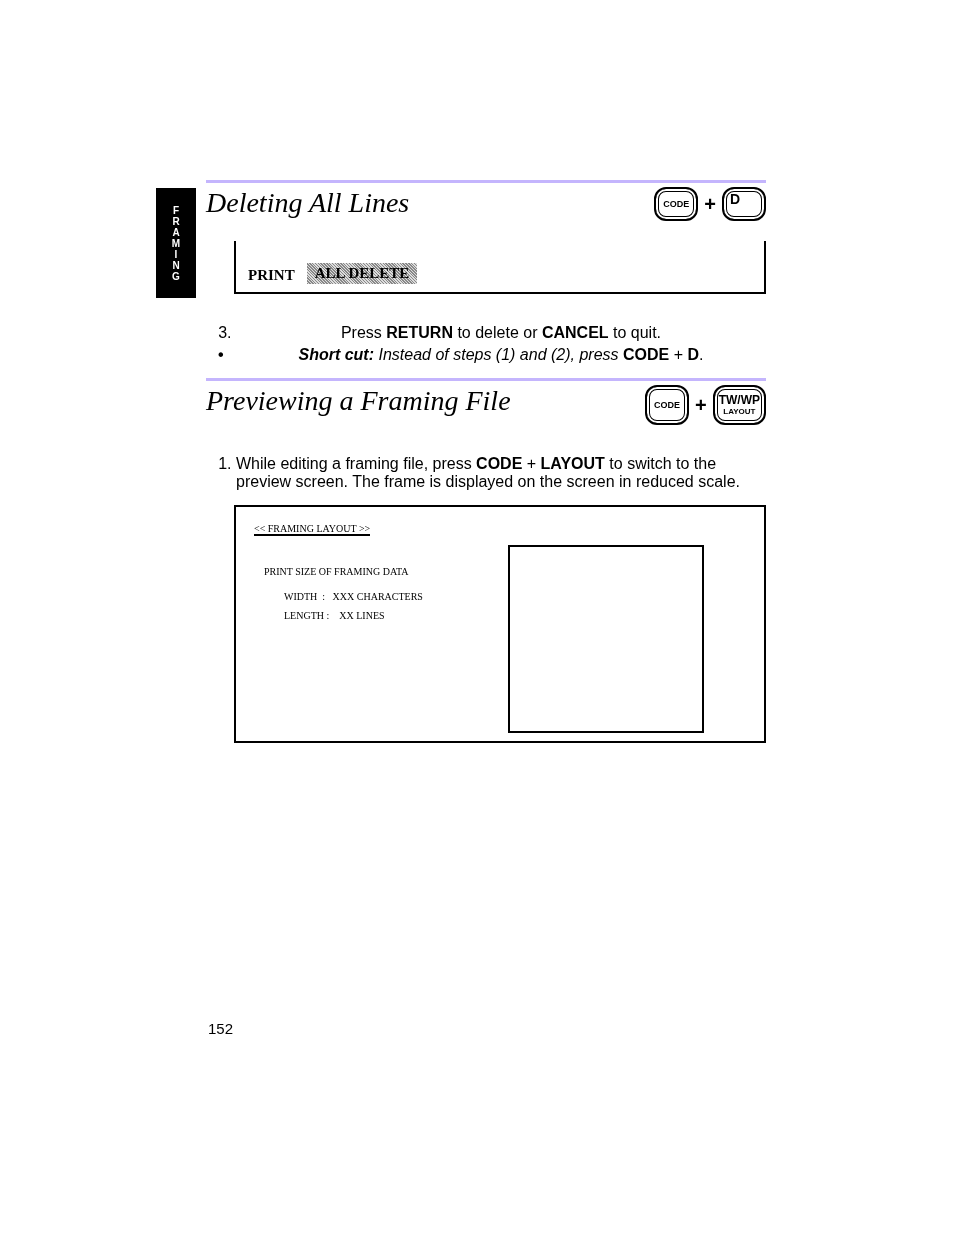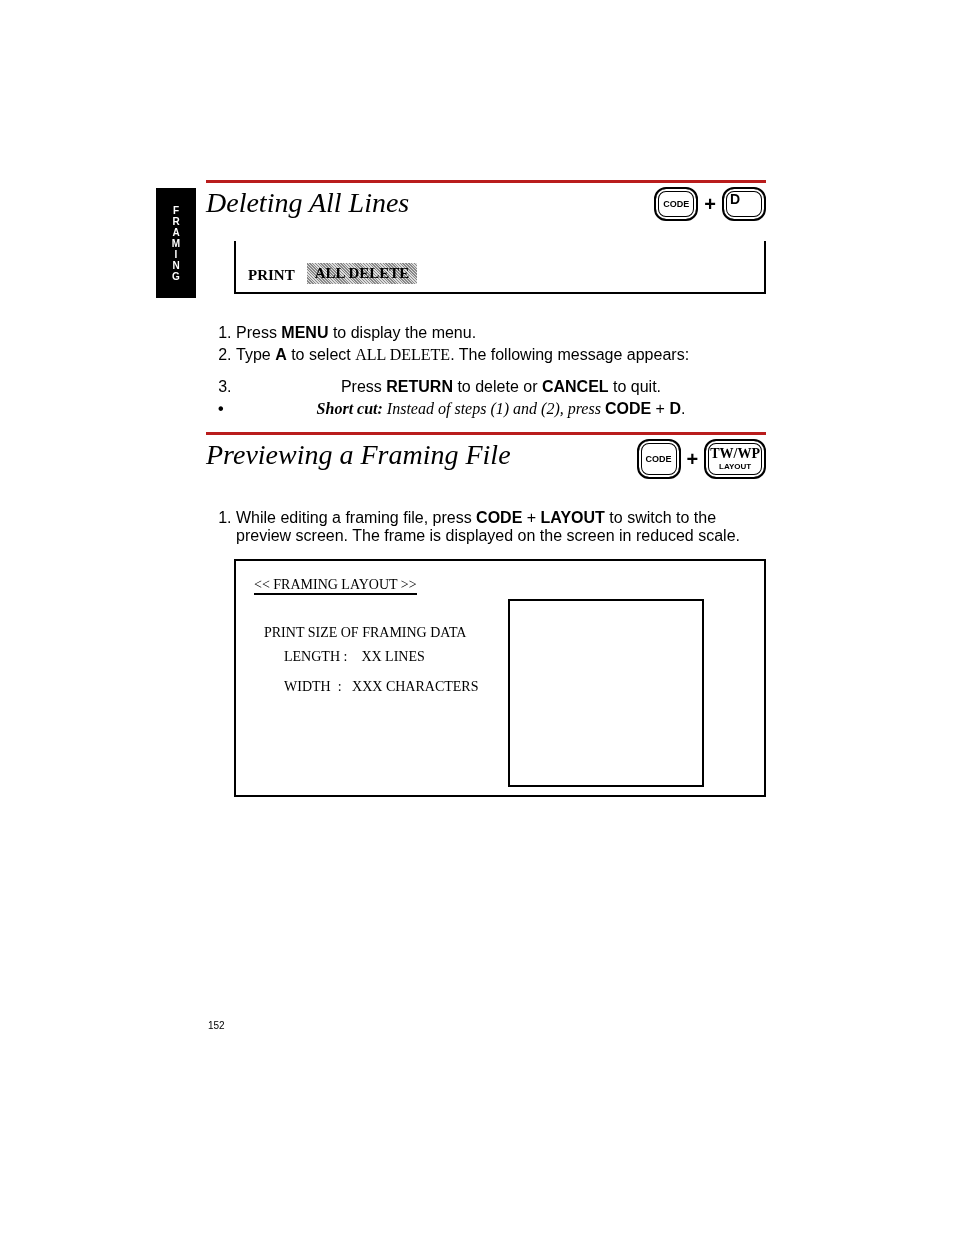--- a/index.html
+++ b/index.html
@@ -40,21 +40,21 @@
     left: 206px;
     top: 180px;
     width: 560px;
   }
 
   
   .section-head {
     display: flex;
     align-items: flex-start;
     justify-content: space-between;
-    border-top: 3px solid #b91c1c;
+    border-top: 3px solid #c4b5fd;
     padding-top: 4px;
     margin-bottom: 20px;
   }
   .section-title {
     font-family: "Times New Roman", Times, serif;
     font-style: italic;
     font-size: 28px;
   }
 
   
@@ -73,21 +73,21 @@
     display: flex;
     flex-direction: column;
     align-items: center;
     justify-content: center;
     font-size: 9px;
     font-weight: bold;
     position: relative;
     box-shadow: inset 0 0 0 2px #fff, inset 0 0 0 3px #000;
   }
   .keycap.tall { height: 40px; }
-  .keycap .top { font-size: 14px; line-height: 1; font-family: Liberation Serif, serif; }
+  .keycap .top { font-size: 12px; line-height: 1; }
   .keycap .bot { font-size: 8px; line-height: 1; margin-top: 2px;}
   .keycap.letter {
     align-items: flex-start;
     justify-content: flex-start;
     padding: 2px 6px;
     font-size: 14px;
     font-weight: bold;
   }
   .plus { font-size: 20px; font-weight: bold; padding: 0 2px;}
 
@@ -131,50 +131,50 @@
     position: relative;
     margin-left: -18px;
     padding-left: 18px;
   }
   .bullet-line::before {
     content: "•";
     position: absolute;
     left: 0;
     font-weight: bold;
   }
-  .ital { font-style: italic; font-family: Liberation Serif, serif; }
+  .ital { font-style: italic; }
 
   
   .layout-screen {
     border: 2px solid #000;
     margin-left: 28px;
     height: 238px;
     padding: 16px 3px 12px 18px;
     position: relative;
     box-sizing: border-box;
     font-family: "Times New Roman", Times, serif;
-    font-size: 14px;
+    font-size: 10px;
   }
   .layout-title { border-bottom: 2px solid #000; display:inline-block; margin-bottom: 30px;}
   .layout-stats { margin-left: 10px; }
   .layout-stats .row { margin-top: 14px; margin-left: 20px;}
   .preview-rect {
     position: absolute;
     right: 60px;
     top: 38px;
     width: 192px;
     height: 184px;
     border: 2px solid #000;
   }
 
   .page-num {
     position: absolute;
     left: 208px;
     top: 1020px;
-    font-size: 10px;
+    font-size: 15px;
     font-family: Arial, sans-serif;
   }
 </style>
 </head>
 <body>
 
 <div class="page">
 
   <div class="side-tab">
     <span>FRAMING</span>
@@ -195,28 +195,20 @@
       </div>
     </div>
 
     <div class="frame-box top-open" style="margin-bottom:30px; padding-top:22px;">
       <div class="print-line">
         <span>PRINT</span>
         <span class="hl">ALL DELETE</span>
       </div>
     </div>
 
-    <ol class="steps">
-      <li>
-        <span>Press </span><span class="bold">MENU</span><span> to display the menu.</span>
-      </li>
-      <li>
-        <span>Type </span><span class="bold">A</span><span> to select </span><span class="caps">ALL DELETE</span><span>. The following message appears:</span>
-      </li>
-    </ol>
 
 
     <ol class="steps" start="3" style="margin-bottom:6px;text-align:center;">
       <li>
         <span>Press </span><span class="bold">RETURN</span><span> to delete or </span><span class="bold">CANCEL</span><span> to quit.</span>
       </li>
       <li class="bullet-line">
         <span class="bold ital">Short cut:</span><span class="ital">  Instead of steps (1) and (2), press </span><span class="bold">CODE</span><span> + </span><span class="bold">D</span><span>.</span>
       </li>
     </ol>
@@ -238,26 +230,26 @@
     <ol class="steps" style="margin-top:30px;">
       <li>
         <span>While editing a framing file, press </span><span class="bold">CODE</span><span> + </span><span class="bold">LAYOUT</span><span> to switch to the preview screen. The frame is displayed on the screen in reduced scale.</span>
       </li>
     </ol>
 
     <div class="layout-screen">
       <div class="layout-title">&lt;&lt; FRAMING LAYOUT &gt;&gt;</div>
       <div class="layout-stats">
         <div>PRINT SIZE OF FRAMING DATA</div>
+        <div class="row">
+          <span>WIDTH</span>&nbsp;&nbsp;:&nbsp;&nbsp;&nbsp;<span>XXX  CHARACTERS</span>
+        </div>
         <div class="row" style="margin-top:8px;">
           <span>LENGTH</span>&nbsp;:&nbsp;&nbsp;&nbsp;&nbsp;<span>XX  LINES</span>
         </div>
-        <div class="row">
-          <span>WIDTH</span>&nbsp;&nbsp;:&nbsp;&nbsp;&nbsp;<span>XXX  CHARACTERS</span>
-        </div>
       </div>
       <div class="preview-rect"></div>
     </div>
 
 
   </div>
 
   <div class="page-num">152</div>
 </div>
 

